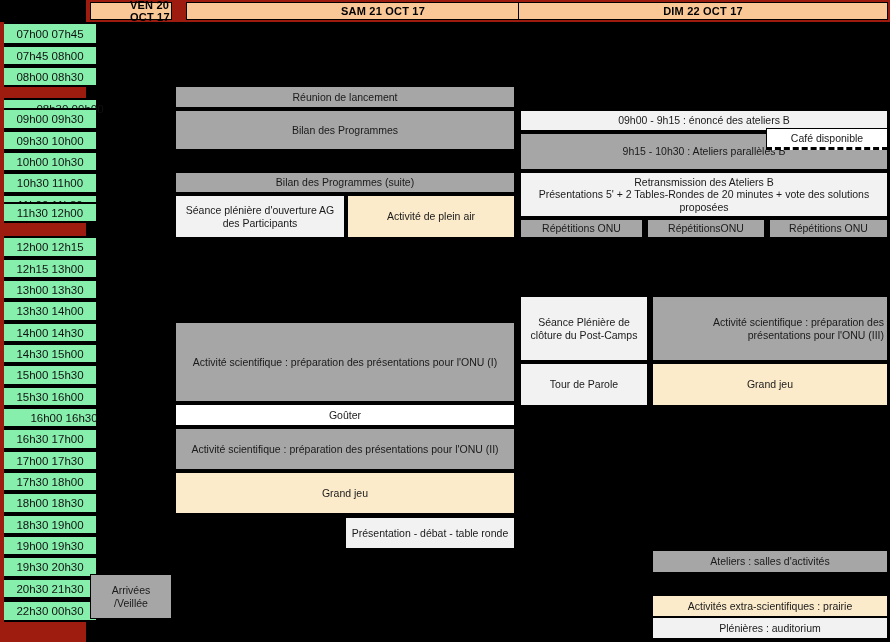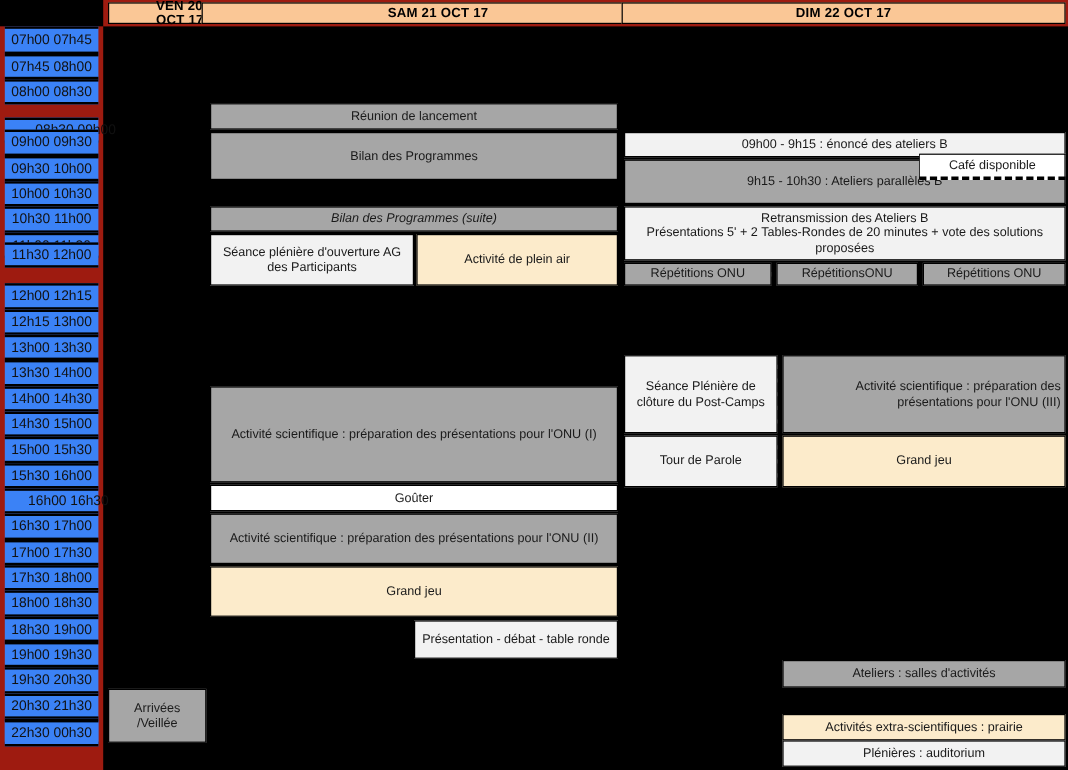--- a/index.html
+++ b/index.html
@@ -13,28 +13,28 @@
   .hdr-band{position:absolute;left:0;top:0;width:890px;height:22px;background:#9E1B10;}
   .hdr-corner{position:absolute;left:0;top:0;width:86px;height:22px;background:#000;}
   .day-hdr{
     position:absolute;top:2px;height:18px;
     background:#FAC796;border:1px solid #000;
     box-sizing:border-box;
     display:flex;align-items:center;justify-content:center;
     font-size:11px;font-weight:bold;color:#000;letter-spacing:.2px;
   }
   .day-hdr.ven{left:90px;width:82px;padding-left:39px;}
-  .day-hdr.sam{left:168px;width:394px;}
+  .day-hdr.sam{left:186px;width:394px;}
   .day-hdr.dim{left:518px;width:370px;}
 
   
   .rail{position:absolute;left:0;top:22px;width:86px;height:620px;background:#9E1B10;}
   .tslot{
-    position:absolute;left:4px;width:78px;
-    background:#3b82f6;border-top:2px solid #000;border-bottom:2px solid #000;
+    position:absolute;left:4px;width:92px;
+    background:#86efac;border-top:2px solid #000;border-bottom:2px solid #000;
     box-sizing:border-box;
     display:flex;align-items:center;justify-content:center;
     font-size:11.5px;color:#111;white-space:nowrap;
   }
 
   
   .ev{
     position:absolute;box-sizing:border-box;
     border:1px solid #000;
     display:flex;align-items:center;justify-content:center;
@@ -92,21 +92,21 @@
     <div class="tslot" style="top:534px;height:22px;">19h30 20h30</div>
     <div class="tslot" style="top:556px;height:21px;">20h30 21h30</div>
     <div class="tslot" style="top:577px;height:21px;">21h30 22h30</div>
     <div class="tslot" style="top:578px;height:22px;">22h30 00h30</div>
   </div>
 
   <div class="ev gray" style="left:175px;top:86px;width:340px;height:22px;">Réunion de lancement</div>
 
   <div class="ev gray" style="left:175px;top:110px;width:340px;height:40px;">Bilan des Programmes</div>
 
-  <div class="ev gray" style="left:175px;top:172px;width:340px;height:21px;font-style:italic;">Bilan des Programmes (suite)</div>
+  <div class="ev gray" style="left:175px;top:172px;width:340px;height:21px;">Bilan des Programmes (suite)</div>
 
   <div class="ev light" style="left:175px;top:195px;width:170px;height:43px;">Séance plénière d'ouverture AG des Participants</div>
   <div class="vdash" style="left:345px;top:195px;height:43px;"></div>
   <div class="ev cream" style="left:347px;top:195px;width:168px;height:43px;">Activité de plein air</div>
 
   <div class="ev gray" style="left:175px;top:322px;width:340px;height:80px;">Activité scientifique : préparation des présentations pour l'ONU (I)</div>
 
   <div class="ev white" style="left:175px;top:404px;width:340px;height:22px;">Goûter</div>
 
   <div class="ev gray" style="left:175px;top:428px;width:340px;height:42px;">Activité scientifique : préparation des présentations pour l'ONU (II)</div>

